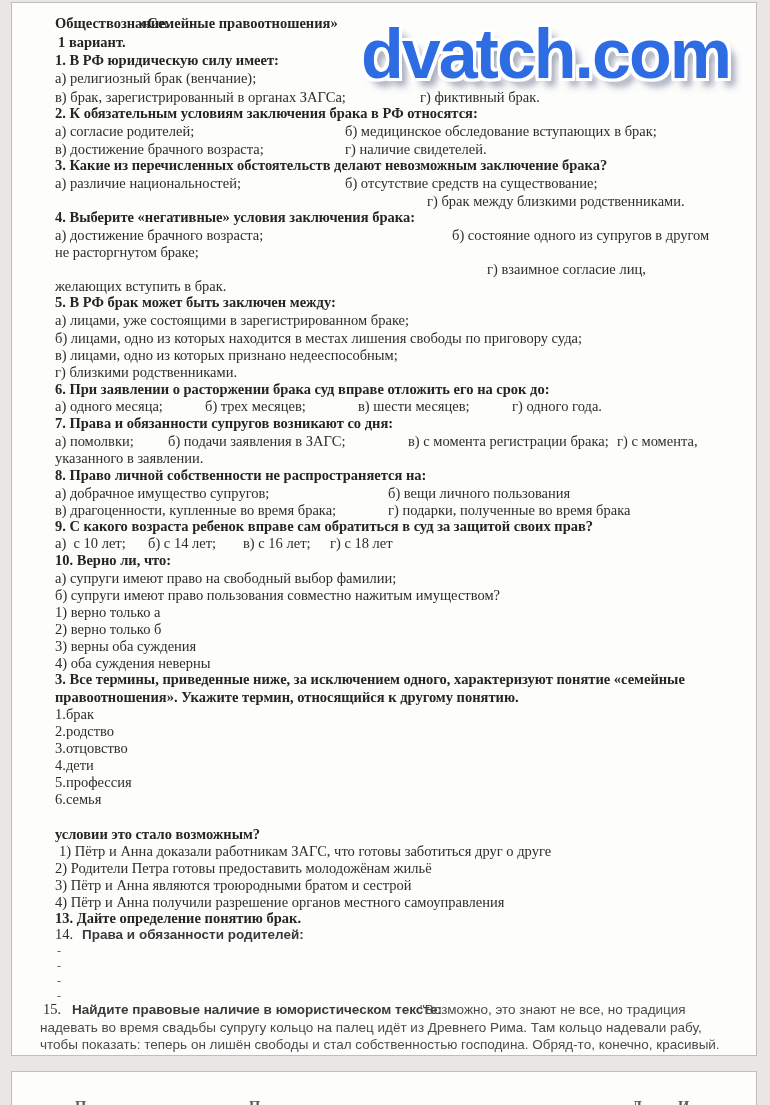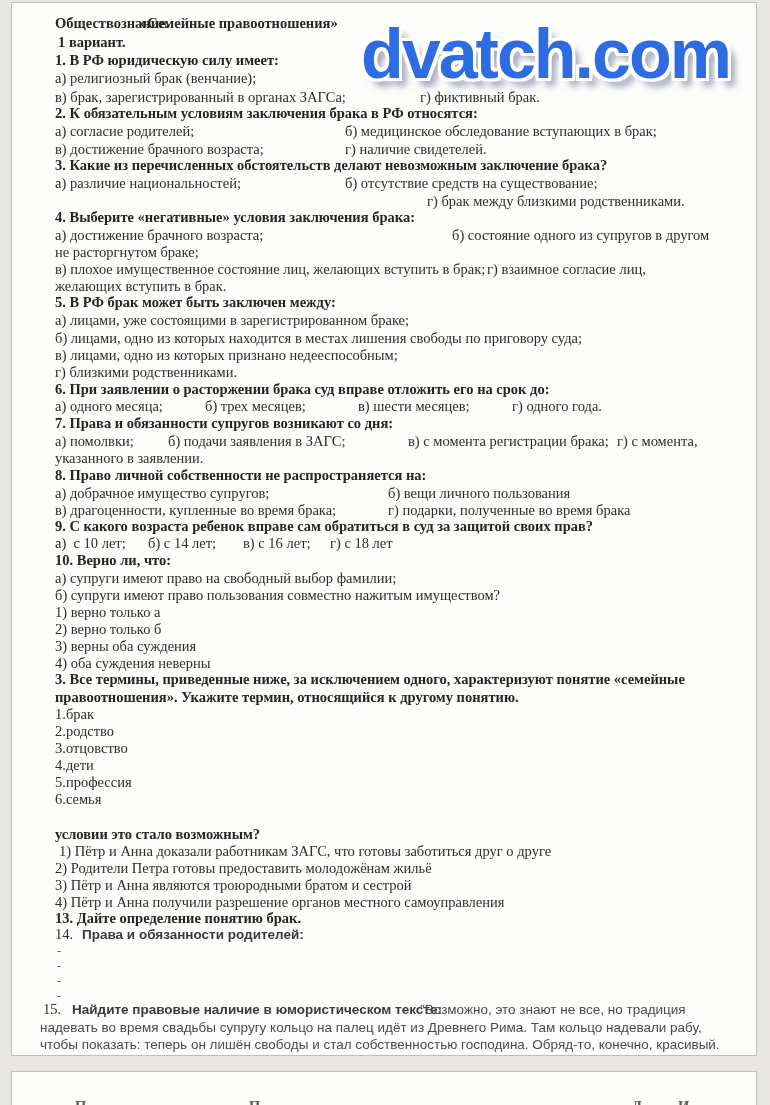--- a/index.html
+++ b/index.html
@@ -102,21 +102,20 @@
         <span class="part b" style="left: 43px;">4. Выберите «негативные» условия заключения брака:</span>
       </div>
       <div class="line" style="top: 224px;">
         <span class="part" style="left: 43px;">а) достижение брачного возраста;</span>
         <span class="part" style="left: 440px;">б) состояние одного из супругов в другом</span>
       </div>
       <div class="line" style="top: 241px;">
         <span class="part" style="left: 43px;">не расторгнутом браке;</span>
       </div>
       <div class="line" style="top: 258px;">
-        <span class="part" style="left: 43px;">в) плохое имущественное состояние лиц, желающих вступить в брак;</span>
         <span class="part" style="left: 475px;">г) взаимное согласие лиц,</span>
       </div>
       <div class="line" style="top: 275px;">
         <span class="part" style="left: 43px;">желающих вступить в брак.</span>
       </div>
       <div class="line" style="top: 291px;">
         <span class="part b" style="left: 43px;">5. В РФ брак может быть заключен между:</span>
       </div>
       <div class="line" style="top: 309px;">
         <span class="part" style="left: 43px;">а) лицами, уже состоящими в зарегистрированном браке;</span>

